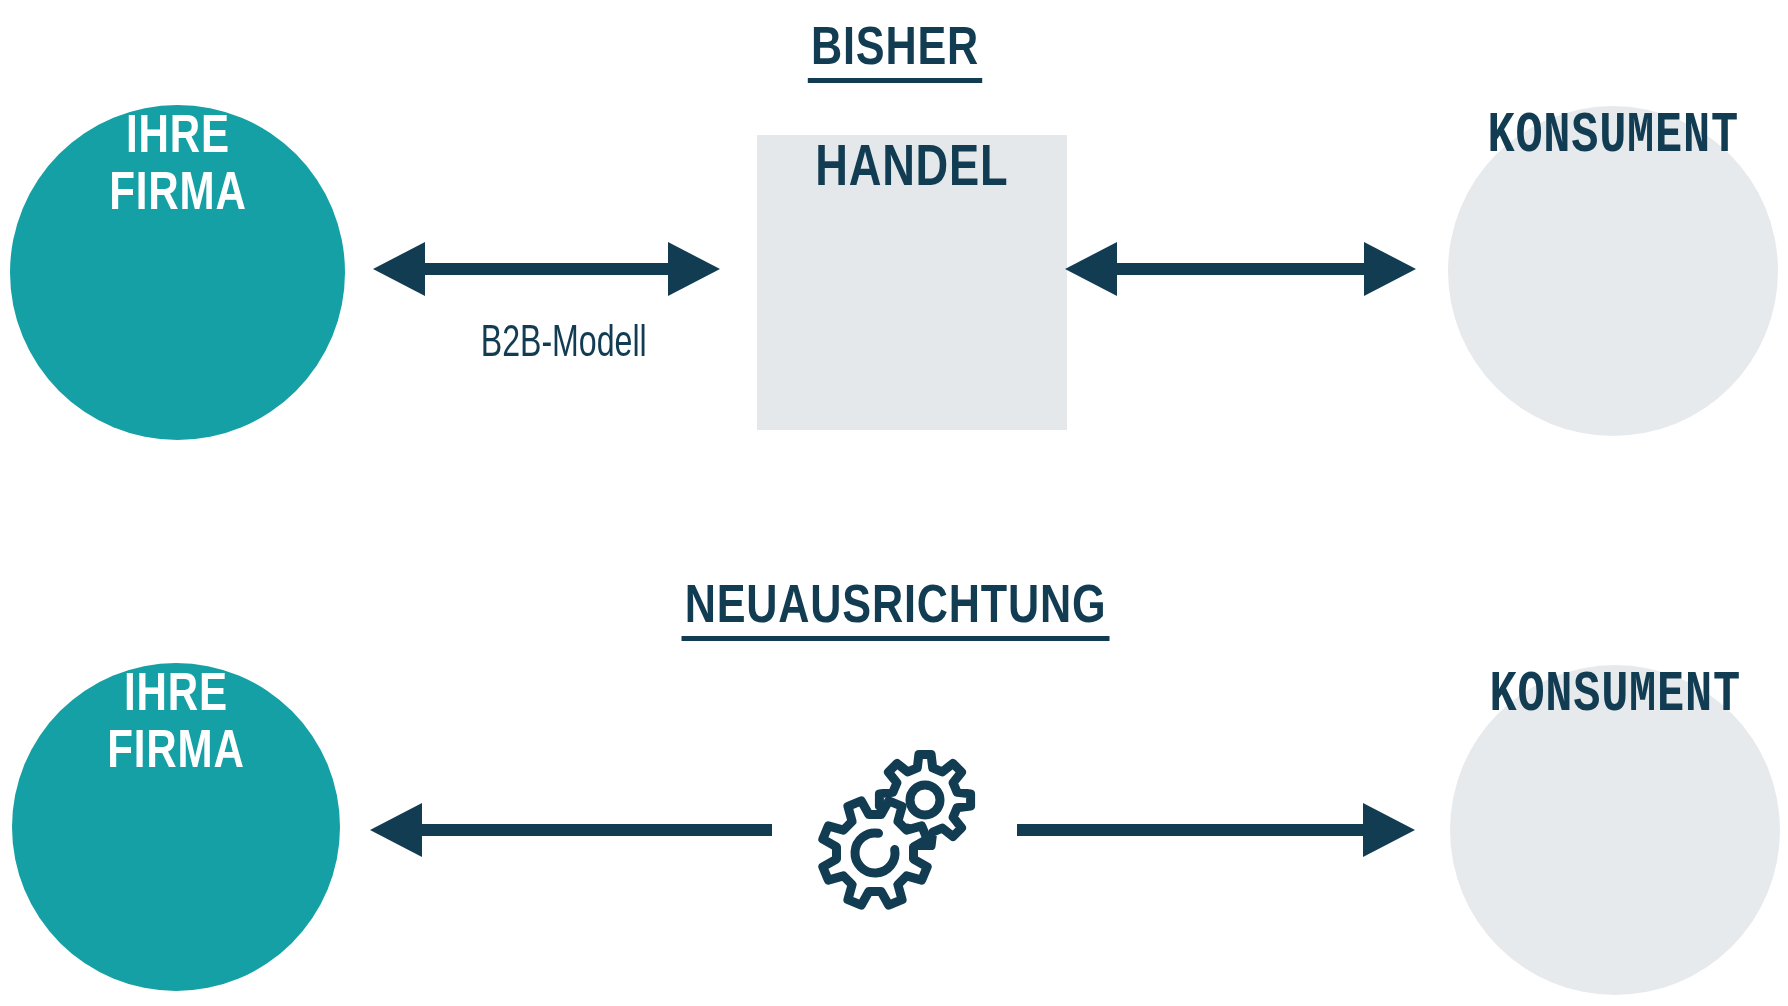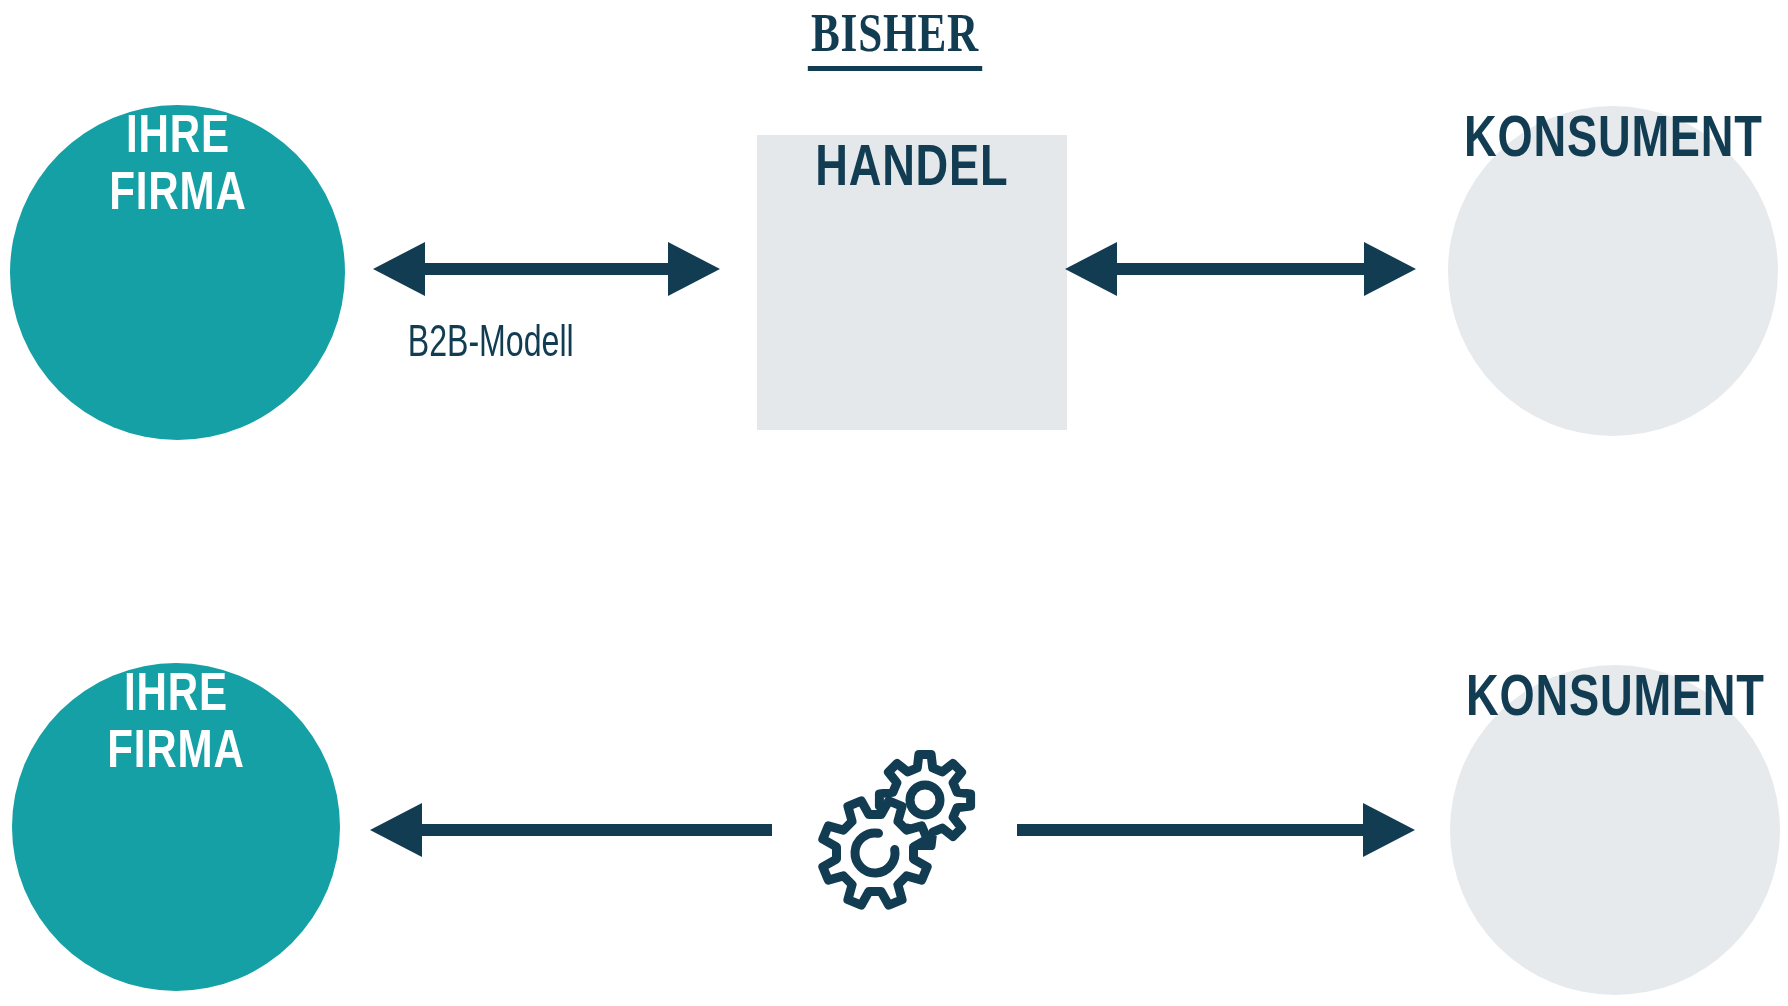--- a/index.html
+++ b/index.html
@@ -13,52 +13,52 @@
   
   .title-wrap{position:absolute; left:595px; width:600px; text-align:center;}
   .title-text{
     display:inline-block; transform:scaleX(0.8); transform-origin:center;
     font-size:54px; font-weight:bold; letter-spacing:1px; color:var(--navy);
     border-bottom:5px solid var(--navy); padding:0 4px 2px 4px; white-space:nowrap;
   }
   
   .circle{position:absolute; border-radius:50%; display:flex; align-items:flex-start; justify-content:center;}
   .teal{background:var(--teal);}
-  .gray{background:var(--circle-gray);}
+  .gray{background:var(--circle-gray);font-family:Liberation Mono, monospace;}
   .square{
     position:absolute; left:757px; top:135px; width:310px; height:295px;
     background:var(--square-gray); display:flex; align-items:flex-start; justify-content:center;
   }
   .node-label{
     display:inline-block; transform:scaleX(0.78); transform-origin:center;
     font-weight:bold; letter-spacing:1px; text-align:center; white-space:nowrap; line-height:1.05;
   }
   .white-label{color:var(--white); font-size:54px;}
   .navy-label{color:var(--navy); font-size:58px;}
   .two-line span{display:block;}
   
-  .small-label-wrap{position:absolute; text-align:left;}
+  .small-label-wrap{position:absolute; text-align:right;}
   .small-label{
     display:inline-block; transform:scaleX(0.73); transform-origin:center;
     font-size:44px; color:var(--navy); white-space:nowrap;
   }
   
   svg.arrow{position:absolute; overflow:visible;}
   .arrow-fill{fill:var(--navy);}
   
   .gear-stroke{stroke:var(--navy); stroke-width:9; stroke-linejoin:round; stroke-linecap:round;}
   .gear-body{fill:var(--white);}
   .gear-inner{fill:none;}
 </style>
 </head>
 <body>
 
 <div id="canvas">
 
-  <div class="title-wrap" style="top:2px;font-family:Liberation Serif, serif;">
+  <div class="title-wrap" style="top:14px;">
     <span class="title-text">BISHER</span>
   </div>
 
   <div class="circle teal" style="left:10px; top:105px; width:335px; height:335px;">
     <div class="node-label white-label two-line">
       <span>IHRE</span>
       <span>FIRMA</span>
     </div>
   </div>
 
@@ -79,20 +79,23 @@
   <svg class="arrow" style="left:1065px; top:241px;" width="351" height="56" viewBox="0 0 351 56">
     <rect class="arrow-fill" x="46" y="22" width="259" height="12"></rect>
     <polygon class="arrow-fill" points="0,28 52,1 52,55"></polygon>
     <polygon class="arrow-fill" points="351,28 299,1 299,55"></polygon>
   </svg>
 
   <div class="circle gray" style="left:1448px; top:106px; width:330px; height:330px;">
     <span class="node-label navy-label">KONSUMENT</span>
   </div>
 
+  <div class="title-wrap" style="top:572px;">
+    <span class="title-text">NEUAUSRICHTUNG</span>
+  </div>
 
   <div class="circle teal" style="left:12px; top:663px; width:328px; height:328px;">
     <div class="node-label white-label two-line">
       <span>IHRE</span>
       <span>FIRMA</span>
     </div>
   </div>
 
   <svg class="arrow" style="left:370px; top:802px;" width="402" height="56" viewBox="0 0 402 56">
     <rect class="arrow-fill" x="46" y="22" width="356" height="12"></rect>

